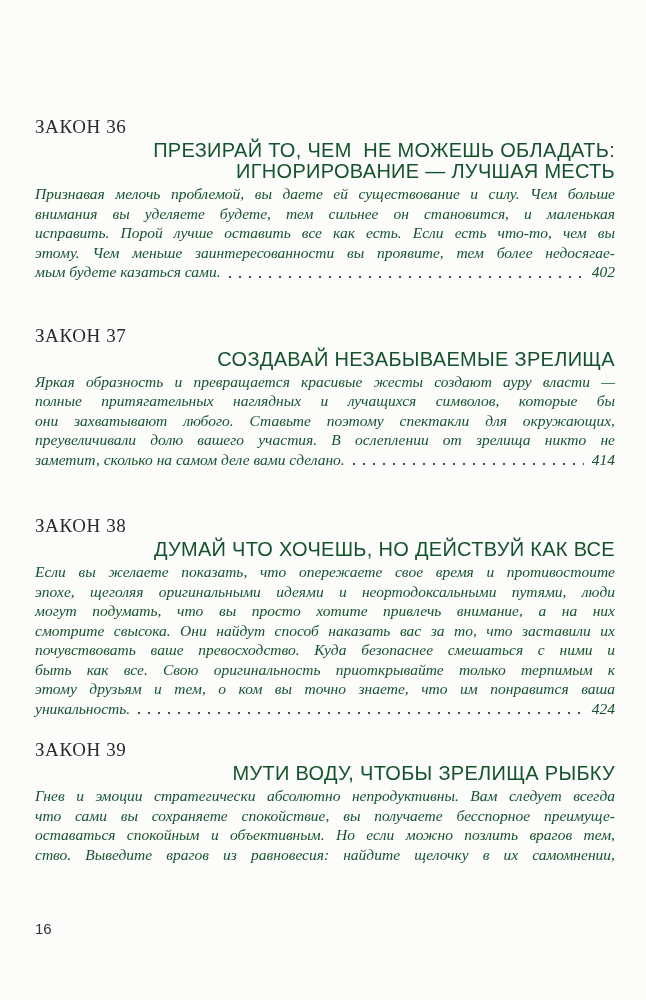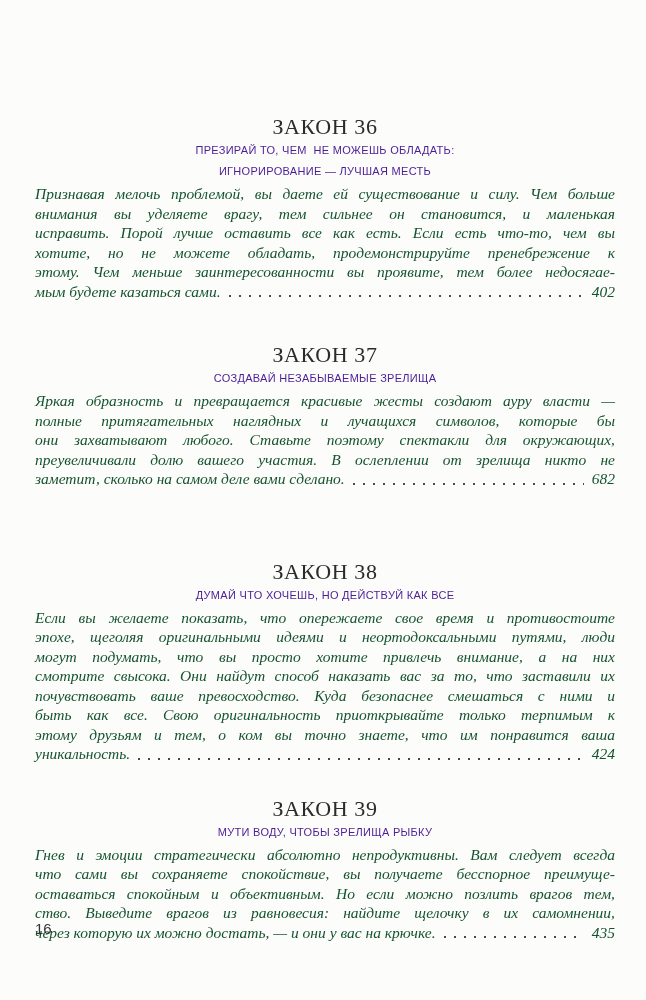--- a/index.html
+++ b/index.html
@@ -17,39 +17,38 @@
     position: relative;
     width: 646px;
     height: 1000px;
     box-sizing: border-box;
     padding: 116px 31px 0 35px;
     background: #fcfcfb;
     color: #3a3a3a;
   }
   .section { margin: 0; }
   .section.s36 { margin-bottom: 43px; }
-  .section.s37 { margin-bottom: 72px; }
-  .section.s38 { margin-bottom: 34px; }
+  .section.s37 { margin-bottom: 46px; }
+  .section.s38 { margin-bottom: 21px; }
 
   .law-title {
-    text-align: center;
     font-family: "Liberation Serif", serif;
-    font-size: 22px;
+    font-size: 19px;
     line-height: 22px;
     letter-spacing: 0.6px;
     color: #2b2b2b;
     margin-bottom: 2px;
   }
   .law-subtitle {
-    text-align: center;
+    text-align: right;
     font-family: "Liberation Sans", sans-serif;
-    font-size: 11px;
+    font-size: 20px;
     line-height: 21px;
     letter-spacing: 0.3px;
-    color: #4c1d95;
+    color: #14532d;
     white-space: pre-wrap;
   }
   .law-body {
     margin-top: 2px;
     font-family: "Liberation Serif", serif;
     font-style: italic;
     font-size: 15.5px;
     color: #14532d;
   }
   .bline {
@@ -85,44 +84,43 @@
 <body>
 
 <div class="page">
 
   <div class="section s36">
     <div class="law-title">ЗАКОН 36</div>
     <div class="law-subtitle">ПРЕЗИРАЙ ТО, ЧЕМ  НЕ МОЖЕШЬ ОБЛАДАТЬ:</div>
     <div class="law-subtitle">ИГНОРИРОВАНИЕ — ЛУЧШАЯ МЕСТЬ</div>
     <div class="law-body">
       <div class="bline">Признавая мелочь проблемой, вы даете ей существование и силу. Чем больше</div>
-      <div class="bline">внимания вы уделяете врагу, тем сильнее он становится, и маленькая</div>
+      <div class="bline">внимания вы уделяете будете, тем сильнее он становится, и маленькая</div>
       <div class="bline">исправить. Порой лучше оставить все как есть. Если есть что-то, чем вы</div>
-      <div class="bline">хотите, но не можете обладать, продемонстрируйте пренебрежение к</div>
       <div class="bline">этому. Чем меньше заинтересованности вы проявите, тем более недосягае-</div>
       <div class="lastline">
         <span class="txt">мым будете казаться сами.</span>
         <span class="leader"></span>
         <span class="page-ref">402</span>
       </div>
     </div>
   </div>
 
   <div class="section s37">
     <div class="law-title">ЗАКОН 37</div>
     <div class="law-subtitle">СОЗДАВАЙ НЕЗАБЫВАЕМЫЕ ЗРЕЛИЩА</div>
     <div class="law-body">
       <div class="bline">Яркая образность и превращается красивые жесты создают ауру власти —</div>
       <div class="bline">полные притягательных наглядных и лучащихся символов, которые бы</div>
       <div class="bline">они захватывают любого. Ставьте поэтому спектакли для окружающих,</div>
       <div class="bline">преувеличивали долю вашего участия. В ослеплении от зрелища никто не</div>
       <div class="lastline">
         <span class="txt">заметит, сколько на самом деле вами сделано.</span>
         <span class="leader"></span>
-        <span class="page-ref">682</span>
+        <span class="page-ref">414</span>
       </div>
     </div>
   </div>
 
   <div class="section s38">
     <div class="law-title">ЗАКОН 38</div>
     <div class="law-subtitle">ДУМАЙ ЧТО ХОЧЕШЬ, НО ДЕЙСТВУЙ КАК ВСЕ</div>
     <div class="law-body">
       <div class="bline">Если вы желаете показать, что опережаете свое время и противостоите</div>
       <div class="bline">эпохе, щеголяя оригинальными  идеями и неортодоксальными путями, люди</div>
@@ -140,22 +138,17 @@
   </div>
 
   <div class="section s39">
     <div class="law-title">ЗАКОН 39</div>
     <div class="law-subtitle">МУТИ ВОДУ, ЧТОБЫ ЗРЕЛИЩА РЫБКУ</div>
     <div class="law-body">
       <div class="bline">Гнев и эмоции стратегически абсолютно непродуктивны. Вам следует всегда</div>
       <div class="bline">что сами вы сохраняете спокойствие, вы получаете бесспорное преимуще-</div>
       <div class="bline">оставаться спокойным и объективным. Но если можно позлить врагов тем,</div>
       <div class="bline">ство. Выведите врагов из равновесия: найдите щелочку в их самомнении,</div>
-      <div class="lastline">
-        <span class="txt">через которую их можно достать, — и они у вас на крючке.</span>
-        <span class="leader"></span>
-        <span class="page-ref">435</span>
-      </div>
     </div>
   </div>
 
   <div class="footer-num">16</div>
 </div>
 
 </body></html>

